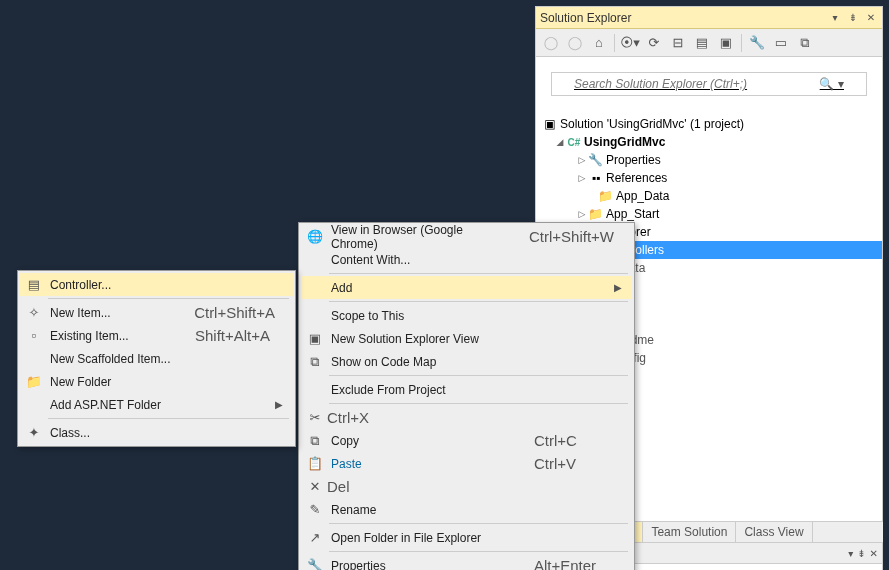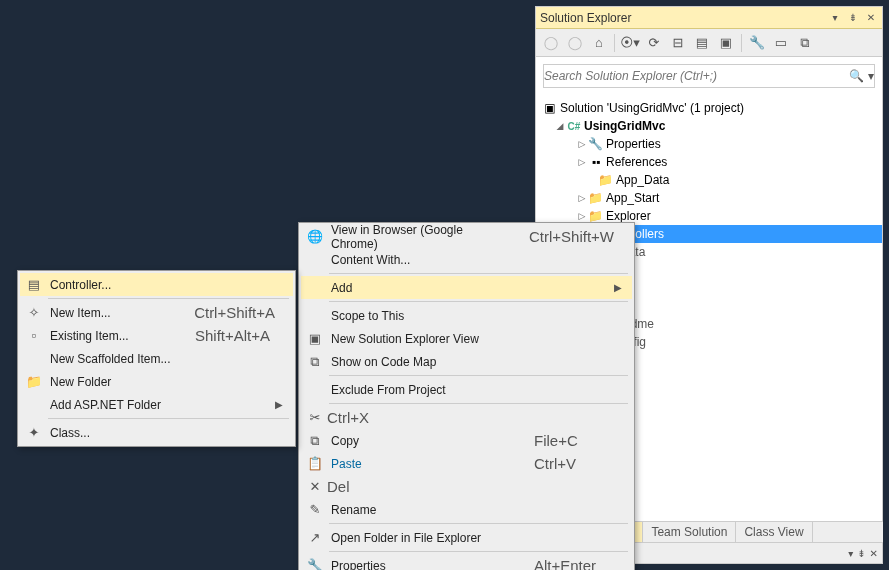--- a/index.html
+++ b/index.html
@@ -10,21 +10,21 @@
 .panel-titlebar { background: #fff1b8; height: 22px; display: flex; align-items: center; justify-content: space-between; padding: 0 4px; border-bottom: 1px solid #d8c97a; }
 .panel-title { font-size: 12px; color: #333; }
 .panel-title-icons { display: flex; gap: 4px; align-items: center; }
 .panel-title-icons span { width: 14px; height: 14px; display: flex; align-items: center; justify-content: center; font-size: 10px; color: #555; cursor: pointer; }
 
 .toolbar { background: #eee; height: 28px; display: flex; align-items: center; padding: 0 4px; gap: 2px; border-bottom: 1px solid #ccc; }
 .tb-btn { width: 22px; height: 22px; display: flex; align-items: center; justify-content: center; font-size: 13px; color: #555; cursor: pointer; }
 .tb-btn.disabled { color: #bbb; }
 .tb-sep { width: 1px; height: 18px; background: #ccc; margin: 0 2px; }
 
-.searchbox { display: flex; align-items: center; height: 24px; border: 1px solid #ccc; margin: 7px; padding: 0 0; }
+.searchbox { display: flex; align-items: center; height: 24px; border: 1px solid #ccc; margin: 15px; padding: 0 22px; text-decoration: underline; }
 .searchbox input { flex: 1; border: none; outline: none; font-size: 12px; color: #888; font-style: italic; }
 .searchbox .srch-icon { color: #555; font-size: 12px; }
 
 .tree { padding: 4px 0; background: #fff; height: 460px; }
 .tree-row { display: flex; align-items: center; height: 18px; padding: 0 4px; white-space: nowrap; }
 .tree-row.selected { background: #3399ff; color: #fff; }
 .indent0 { padding-left: 6px; }
 .indent1 { padding-left: 18px; }
 .indent2 { padding-left: 40px; }
 .indent3 { padding-left: 62px; }
@@ -217,21 +217,21 @@
   </div>
   <div class="menu-sep"></div>
   <div class="menu-row">
     <span class="menu-icon">✂</span>
     <span class="menu-shortcut">Ctrl+X</span>
       <span class="menu-arrow"></span>
   </div>
   <div class="menu-row">
     <span class="menu-icon">⧉</span>
     <span class="menu-label">Copy</span>
-    <span class="menu-shortcut">File+C</span>
+    <span class="menu-shortcut">Ctrl+C</span>
       <span class="menu-arrow"></span>
   </div>
   <div class="menu-row disabled">
     <span class="menu-icon">📋</span>
     <span class="menu-label">Paste</span>
     <span class="menu-shortcut">Ctrl+V</span>
       <span class="menu-arrow"></span>
   </div>
   <div class="menu-row">
     <span class="menu-icon">✕</span>

